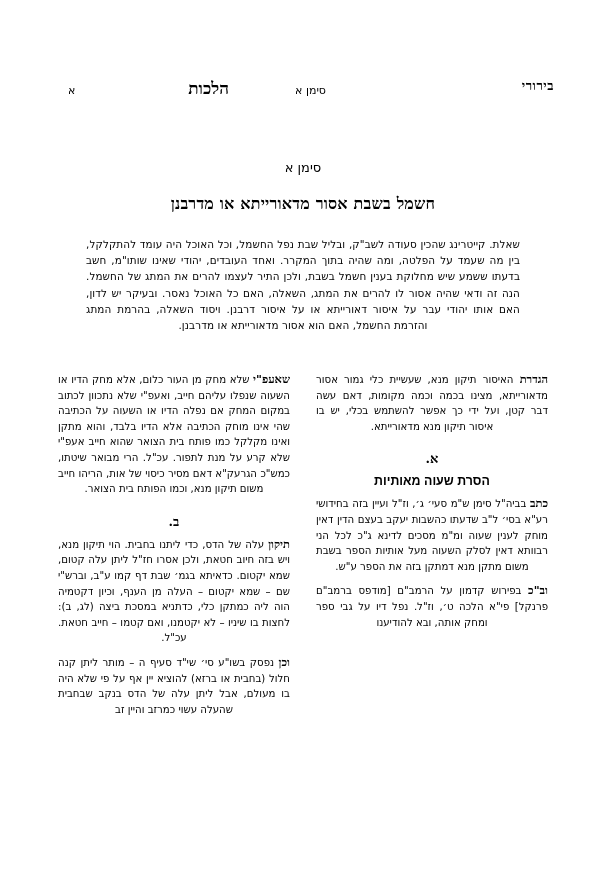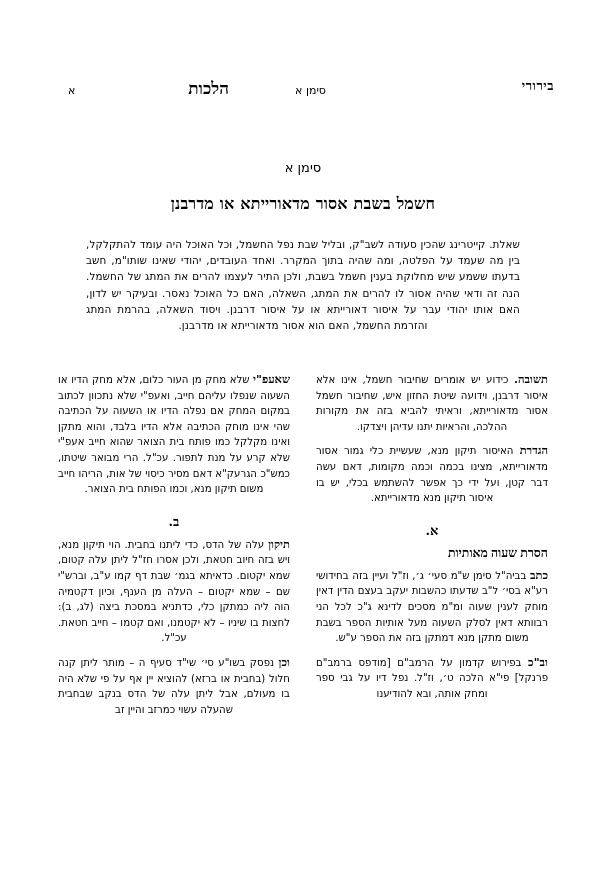--- a/index.html
+++ b/index.html
@@ -145,26 +145,25 @@
   }
   .sec-num {
     font-family: "DejaVu Serif", "Liberation Serif", serif;
     font-weight: 700;
     font-size: 13px;
     line-height: 18px;
     display: block;
     margin-bottom: 4px;
   }
   .sec-title {
-    font-family: Liberation Serif, serif;
+    font-family: Liberation Sans, sans-serif;
     font-weight: 700;
     font-size: 12.4px;
     line-height: 18px;
     display: block;
-    text-align: right;
   }
   .sec-head.num-only .sec-num { margin-bottom: 0; }
 </style>
 </head>
 <body>
 
 <div class="page">
 
   <div class="running-head">
     <span class="rh-right">בירורי</span>
@@ -177,23 +176,20 @@
     <div class="siman-label">סימן א</div>
     <div class="siman-title">חשמל בשבת אסור מדאורייתא או מדרבנן</div>
   </div>
 
   <div class="intro">שאלת. קייטרינג שהכין סעודה לשב"ק, ובליל שבת נפל החשמל, וכל האוכל היה עומד להתקלקל, בין מה שעמד על הפלטה, ומה שהיה בתוך המקרר. ואחד העובדים, יהודי שאינו שותו"מ, חשב בדעתו ששמע שיש מחלוקת בענין חשמל בשבת, ולכן התיר לעצמו להרים את המתג של החשמל. הנה זה ודאי שהיה אסור לו להרים את המתג, השאלה, האם כל האוכל נאסר. ובעיקר יש לדון, האם אותו יהודי עבר על איסור דאורייתא או על איסור דרבנן. ויסוד השאלה, בהרמת המתג והזרמת החשמל, האם הוא אסור מדאורייתא או מדרבנן.</div>
 
   <div class="columns">
 
     <div class="col">
 
-      <p class="para">
-        <span class="lead">תשובה.</span><span> כידוע יש אומרים שחיבור חשמל, אינו אלא איסור דרבנן, וידועה שיטת החזון איש, שחיבור חשמל אסור מדאורייתא, וראיתי להביא בזה את מקורות ההלכה, והראיות יתנו עדיהן ויצדקו.</span>
-      </p>
 
       <p class="para">
         <span class="lead">הגדרת</span><span> האיסור תיקון מנא, שעשיית כלי גמור אסור מדאורייתא, מצינו בכמה וכמה מקומות, דאם עשה דבר קטן, ועל ידי כך אפשר להשתמש בכלי, יש בו איסור תיקון מנא מדאורייתא.</span>
       </p>
 
       <div class="sec-head">
         <span class="sec-num">א.</span>
         <span class="sec-title">הסרת שעוה מאותיות</span>
       </div>
 

